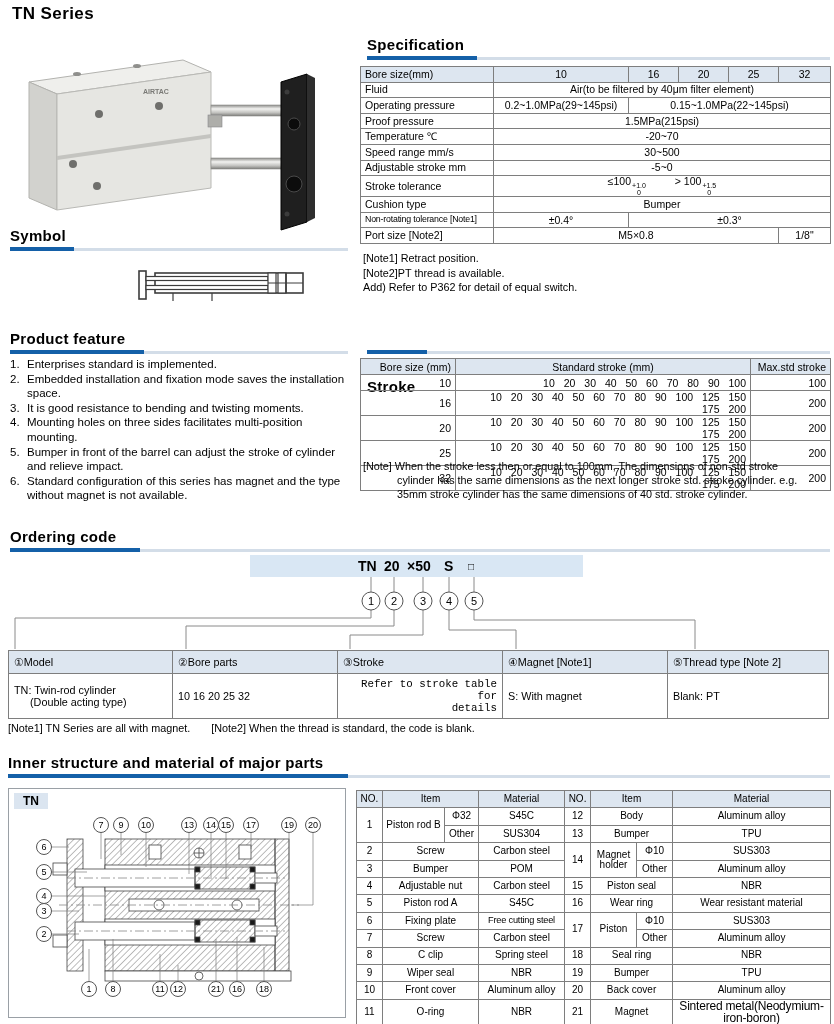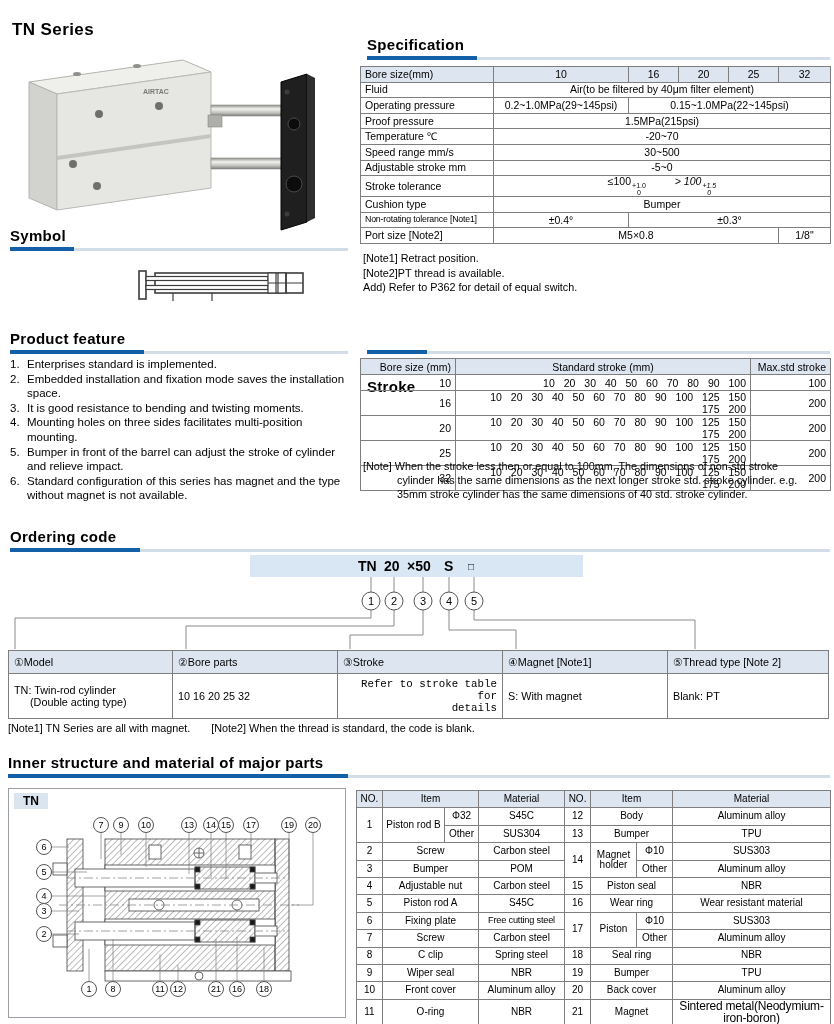--- a/index.html
+++ b/index.html
@@ -13,21 +13,21 @@
   table{border-collapse:collapse;table-layout:fixed;}
   td,th{border:1px solid #7e7e7e;font-weight:normal;overflow:hidden;}
   .hd{background:#dde6f0;font-weight:bold;}
   
   .spec{width:470px;font-size:10.5px;}
   .spec td{height:14.6px;text-align:center;padding:0 2px;line-height:1.05;}
   .spec td.lbl{text-align:left;padding-left:4px;}
   .spec td.cond{font-size:8.8px;letter-spacing:-.2px;}
   .ss{display:inline-flex;flex-direction:column;vertical-align:-3px;margin-left:1px;}
   .ss span{font-size:7px;line-height:6.5px;}
-  .tolgap{margin-left:26px;font-style:italic;}
+  .tolgap{margin-left:26px;}
   .notes{font-size:10.8px;line-height:14.5px;}
   
   .stroke{width:470px;font-size:10.5px;}
   .stroke td{height:15px;text-align:right;padding:0 4px;}
   .stroke td.c{text-align:center;}
   .stroke .list{word-spacing:6px;padding-left:8px;}
   .snote{font-size:10.8px;line-height:14px;}
   .snote .ind{padding-left:34px;}
   
   .ord{width:820px;font-size:10.8px;}
@@ -47,21 +47,21 @@
   
   #panel{border:1px solid #9aa0a6;background:#fff;}
   #panel .tag{position:absolute;left:5px;top:4px;background:#dbe5f0;font-weight:bold;font-size:12px;padding:1px 9px;}
   svg text{font-family:"Liberation Sans",sans-serif;}
 </style>
 </head>
 <body>
 
 <div id="canvas">
 
-  <div class="abs page-title" style="left:12px;top:4px;margin-top:16px;">TN Series</div>
+  <div class="abs page-title" style="left:12px;top:4px;">TN Series</div>
 
   <svg class="abs" style="left:15px;top:52px;" width="310" height="195" viewBox="0 0 310 195">
     <defs>
       <linearGradient id="rodG" x1="0" y1="0" x2="0" y2="1">
         <stop offset="0" stop-color="#8f8f8c"></stop>
           <stop offset="0.35" stop-color="#f2f2f0"></stop>
           <stop offset="0.7" stop-color="#c2c2bf"></stop>
           <stop offset="1" stop-color="#7d7d7a"></stop>
       </linearGradient>
     </defs>

